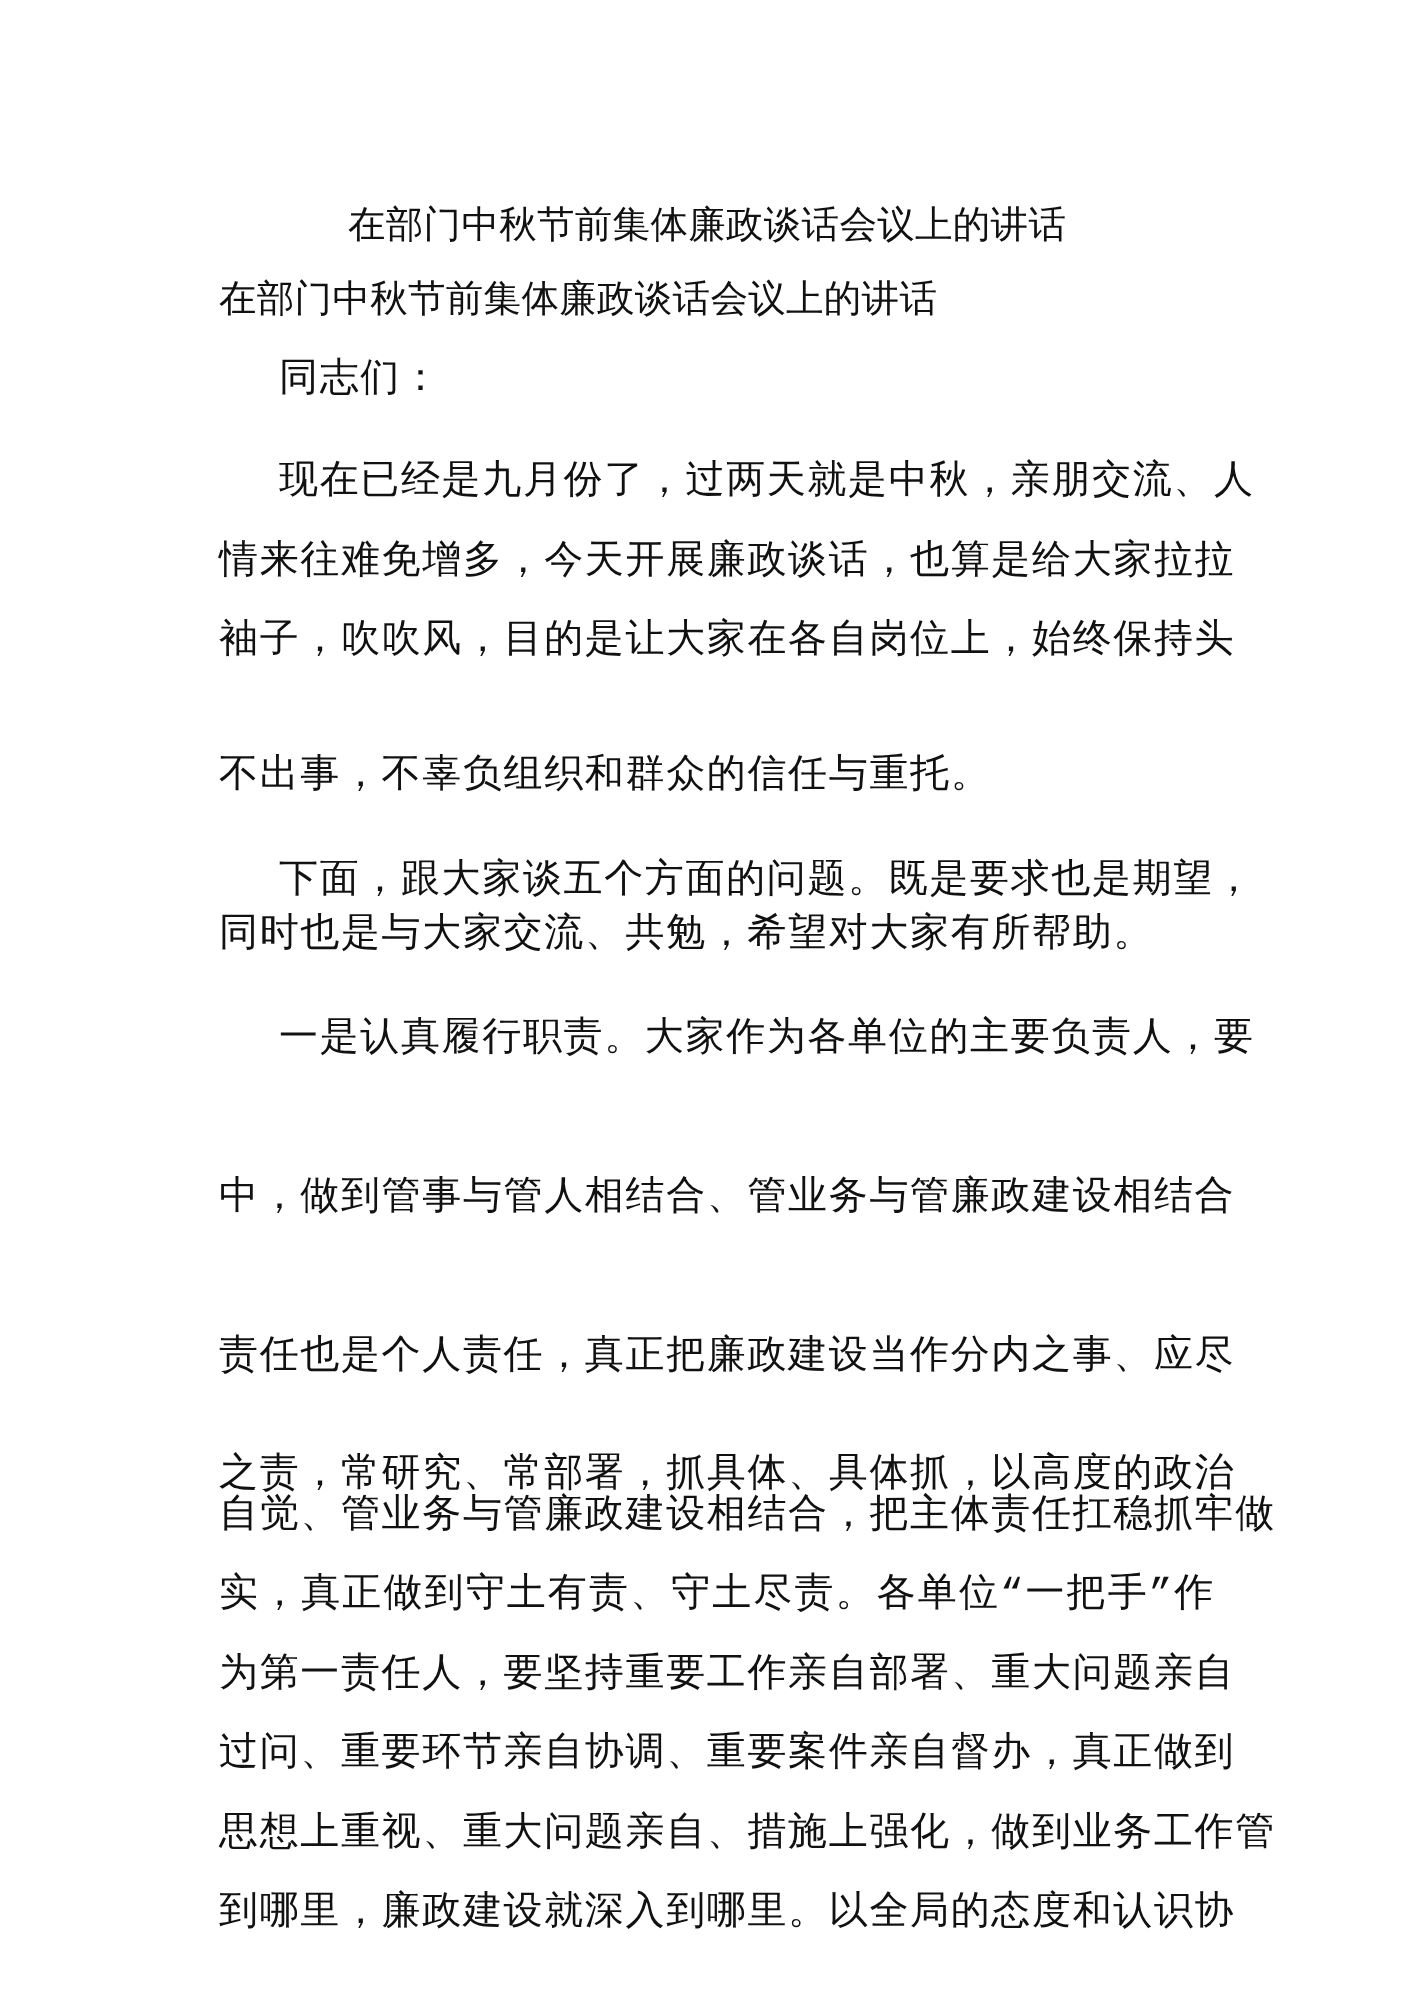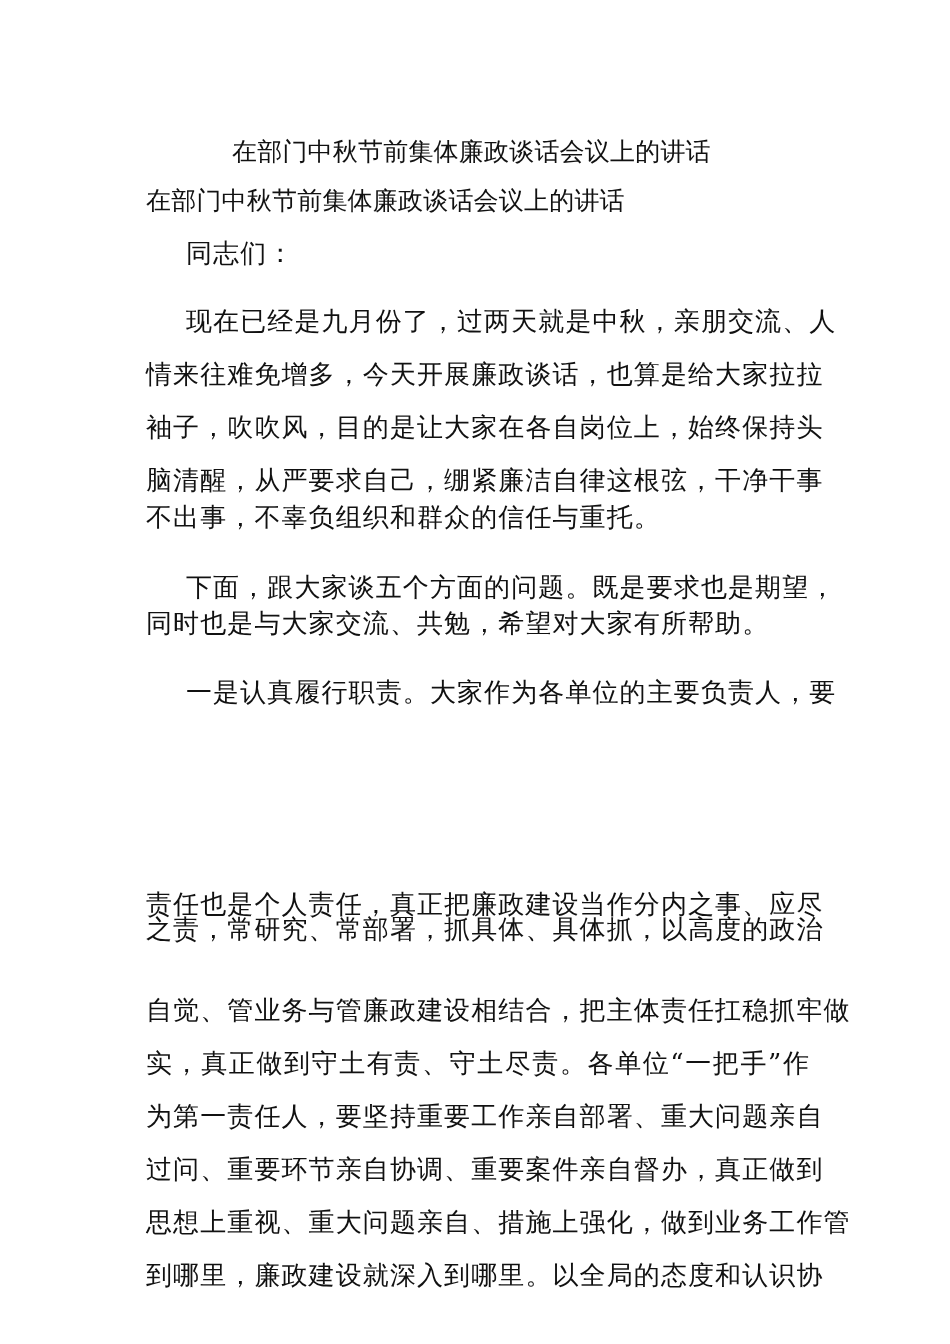--- a/index.html
+++ b/index.html
@@ -1,45 +1,45 @@
 <!DOCTYPE html>
 <html><head>
 <meta charset="utf-8">
 <style>
   html, body { margin: 0; padding: 0; background: #ffffff; }
   body { width: 950px; height: 1344px; position: relative; overflow: hidden;
          font-family: "DejaVu Serif", "Liberation Serif", serif; color: #111; }
   .page { position: absolute; left: 0; top: 0; width: 950px; height: 1344px; background: #fff; }
   .line { position: absolute; left: 146px; width: 664px; font-size: 26px; line-height: 30px;
-          white-space: nowrap; letter-spacing: 1.1px; }
+          white-space: nowrap; letter-spacing: 1.1px; font-family: Liberation Mono, monospace; }
   .just { text-align: justify; text-align-last: justify; margin-top: 16px; }
   .title { left: 232px; width: auto; letter-spacing: 0.2px; font-size: 25px; }
   .subtitle { letter-spacing: 0.2px; font-size: 25px; width: auto; }
   .indent { left: 186px; width: 624px; text-align: right; }
   .last { width: auto; }
 </style>
 </head>
 <body>
 
 <div class="page">
   <div class="line title" style="top:137px">在部门中秋节前集体廉政谈话会议上的讲话</div>
   <div class="line subtitle" style="top:186px">在部门中秋节前集体廉政谈话会议上的讲话</div>
   <div class="line indent last" style="top:238px">同志们：</div>
 
   <div class="line indent just" style="top:290px">现在已经是九月份了，过两天就是中秋，亲朋交流、人</div>
   <div class="line just" style="top:343px">情来往难免增多，今天开展廉政谈话，也算是给大家拉拉</div>
   <div class="line just" style="top:396px">袖子，吹吹风，目的是让大家在各自岗位上，始终保持头</div>
-  <div class="line just" style="top:449px">脑清醒，从严要求自己，绷紧廉洁自律这根弦，干净干事</div>
   <div class="line last" style="top:502px">不出事，不辜负组织和群众的信任与重托。</div>
 
   <div class="line indent just" style="top:556px">下面，跟大家谈五个方面的问题。既是要求也是期望，</div>
   <div class="line last" style="top:608px">同时也是与大家交流、共勉，希望对大家有所帮助。</div>
 
   <div class="line indent just" style="top:661px">一是认真履行职责。大家作为各单位的主要负责人，要</div>
+  <div class="line just" style="top:767px">中，做到管事与管人相结合、管业务与管廉政建设相结合</div>
   <div class="line just" style="top:873px">责任也是个人责任，真正把廉政建设当作分内之事、应尽</div>
-  <div class="line just" style="top:898px">之责，常研究、常部署，抓具体、具体抓，以高度的政治</div>
+  <div class="line just" style="top:952px">之责，常研究、常部署，抓具体、具体抓，以高度的政治</div>
   <div class="line just" style="top:979px">自觉、管业务与管廉政建设相结合，把主体责任扛稳抓牢做</div>
   <div class="line just" style="top:1032px">实，真正做到守土有责、守土尽责。各单位“一把手”作</div>
   <div class="line just" style="top:1085px">为第一责任人，要坚持重要工作亲自部署、重大问题亲自</div>
   <div class="line just" style="top:1138px">过问、重要环节亲自协调、重要案件亲自督办，真正做到</div>
   <div class="line just" style="top:1191px">思想上重视、重大问题亲自、措施上强化，做到业务工作管</div>
   <div class="line just" style="top:1244px">到哪里，廉政建设就深入到哪里。以全局的态度和认识协</div>
 </div>
 
 </body></html>

